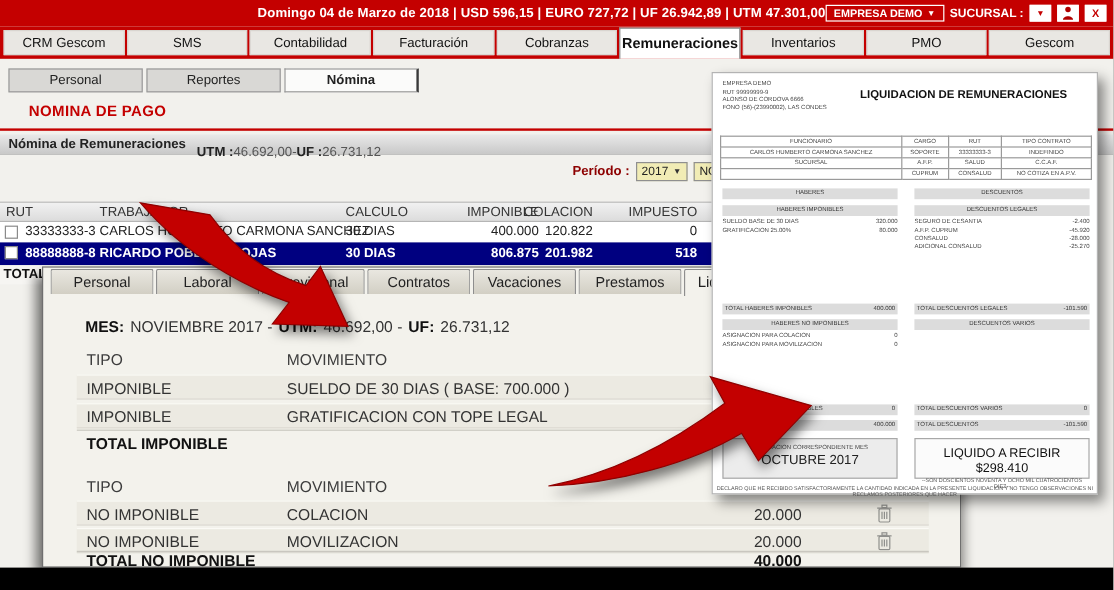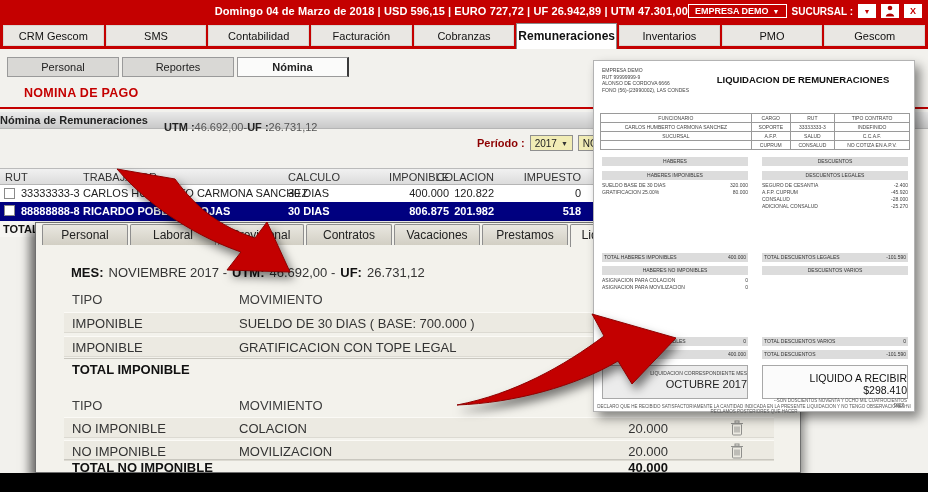--- a/index.html
+++ b/index.html
@@ -29,21 +29,21 @@
   
   .subnav { position:absolute; top:57px; left:7px; display:flex; gap:3px; z-index:4; }
   .sub-tab { width:112px; height:20px; line-height:19px; text-align:center; font-size:11px; color:#222;
              background:#d9d8d5; border:1px solid #9a9a9a; cursor:pointer; }
   .sub-tab.active { background:#fbfbfa; font-weight:bold; border-right:2px solid #3a3a3a; }
 
   .page-title { position:absolute; top:86px; left:24px; font-size:12.5px; font-weight:bold; color:#c40000; letter-spacing:.3px; }
   .red-rule { position:absolute; top:107px; left:0; width:100%; height:2px; background:#c40000; }
   .section-bar { position:absolute; top:112px; left:0; width:100%; height:17px;
                  background:linear-gradient(#e9e9e9,#c9c9c9); border-bottom:1px solid #b5b5b5;
-                 font-size:11px; font-weight:bold; color:#222; line-height:16px; }
+                 font-size:11px; font-weight:bold; color:#222; line-height:16px; padding-left:7px; }
 
   
   .utm-line { position:absolute; top:121px; left:120px; display:flex; font-size:11px; color:#555;margin-left:44px; }
   .utm-line b { color:#222; }
   .period-line { position:absolute; top:135px; left:477px; display:flex; gap:5px; align-items:center; }
   .period-lbl { font-size:11px; font-weight:bold; color:#8d0000; }
   .dd-box { height:16px; background:#f1ecb5; border:1px solid #8f8f8f; font-size:10px; color:#222;
             display:flex; align-items:center; gap:4px; padding:0 4px; cursor:pointer; }
   .dd-box .glyph-sm { color:#333; }
 
@@ -89,21 +89,21 @@
   .doc-company { position:absolute; top:6px; left:8px; font-size:5px; line-height:6.5px; color:#444; }
   .doc-title { position:absolute; top:13px; left:104px; width:210px; text-align:center; font-size:9.5px; font-weight:bold; color:#111; }
   .doc-info { position:absolute; top:52px; left:6px; width:310px; border-collapse:collapse; }
   .doc-info td { border:1px solid #9a9a9a; height:9px; font-size:5px; text-align:center; color:#444; padding:0 1px; }
   .dcol-l { left:8px; }  .dcol-r { left:168px; }
   .dbar { position:absolute; width:146px; height:9px; background:#dcdcdc; font-size:5px; line-height:9px;
           color:#333; text-align:center; }
   .dbar.kv { display:flex; justify-content:space-between; padding:0 2px; text-align:left; }
   .ditems { position:absolute; width:146px; font-size:5px; line-height:7px; color:#444; }
   .ditem { display:flex; justify-content:space-between; }
-  .dbox { position:absolute; top:304px; width:146px; height:34px; border:1px solid #a8a8a8; text-align:right; }
+  .dbox { position:absolute; top:304px; width:146px; height:34px; border:1px solid #a8a8a8; text-align:center; }
   .dbox.left { left:8px; background:#ececec; }
   .dbox.right { left:168px; background:#fbfbfb; }
   .dbox-cap { font-size:5px; margin-top:4px; color:#444; }
   .dbox-val { font-size:11px; margin-top:2px; color:#222; }
   .dbox-amt { font-size:10.5px; margin-top:6px; color:#111; }
   .dbox-words { font-size:4.5px; margin-top:2px; color:#555; }
   .doc-footer { position:absolute; top:343px; left:0; width:100%; text-align:center; font-size:4.5px; color:#555; }
 
   
   .arrow { position:absolute; z-index:40; pointer-events:none; }

